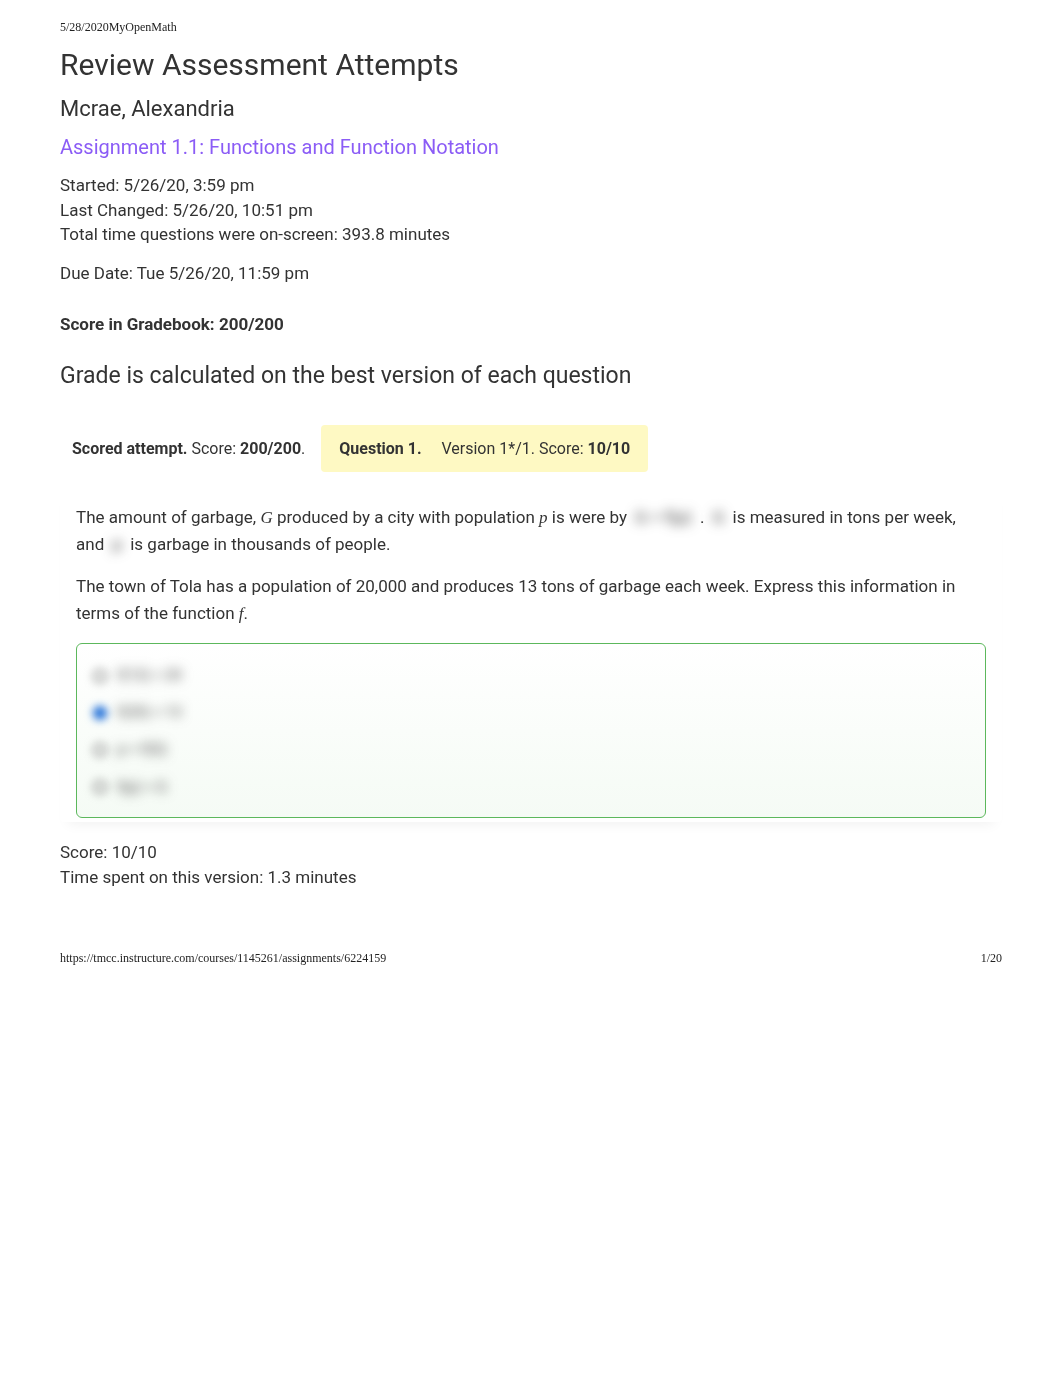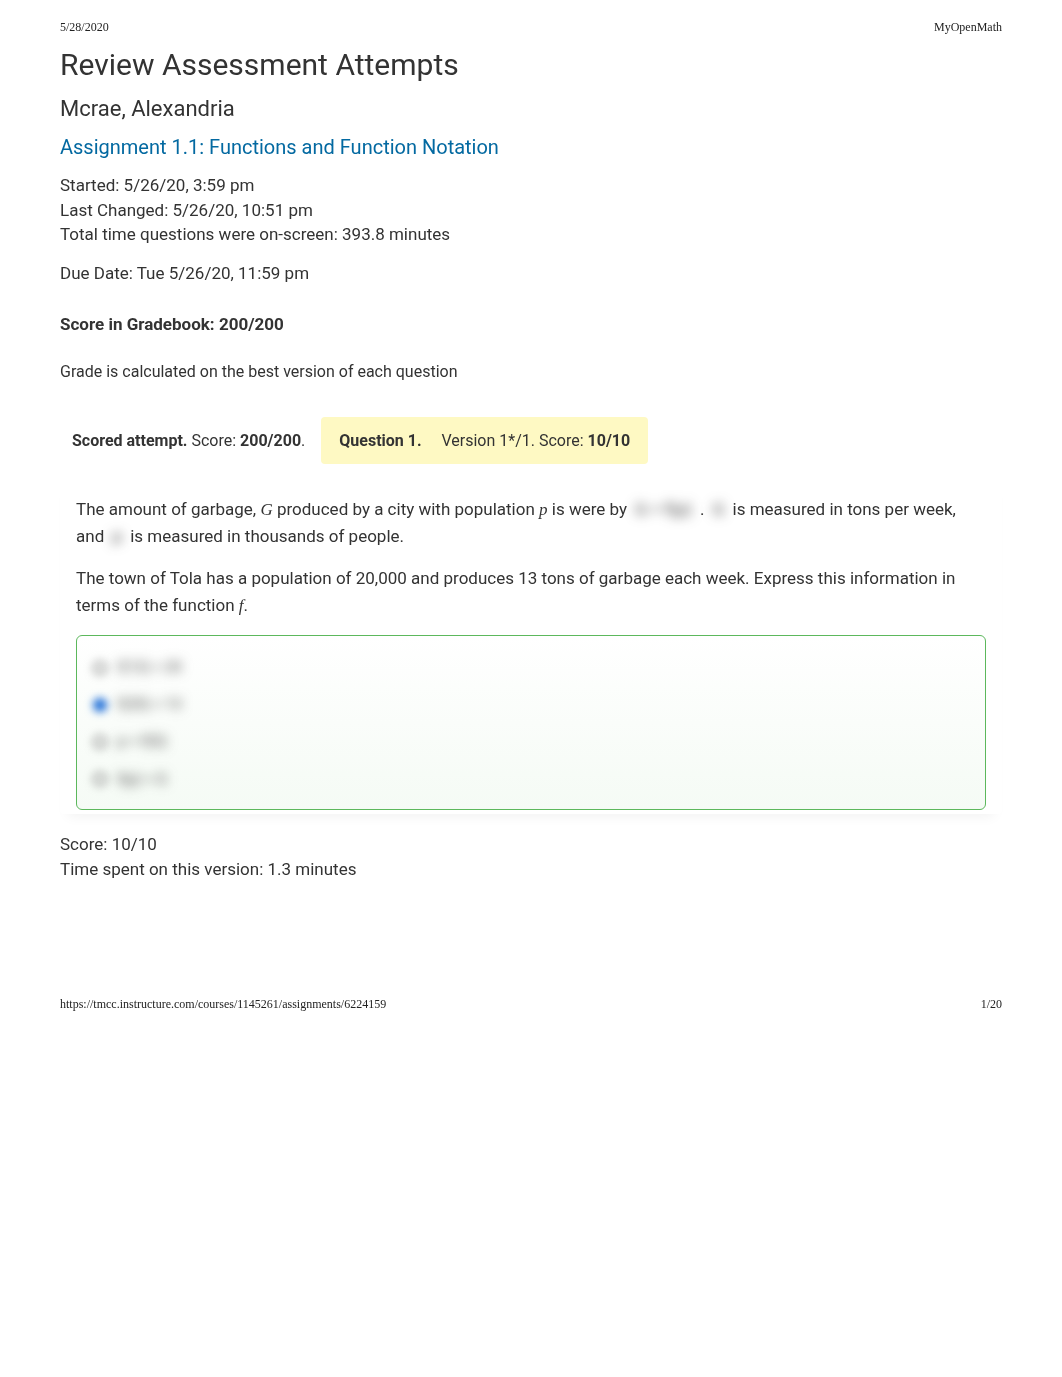--- a/index.html
+++ b/index.html
@@ -9,56 +9,56 @@
     font-family: -apple-system, BlinkMacSystemFont, "Segoe UI", Roboto, "Helvetica Neue", Arial, sans-serif;
     background: #fff;
     color: #333;
     width: 1062px;
   }
   .page {
     padding: 20px 60px 30px 60px;
   }
   .header-row {
     display: flex;
-    justify-content: space-between;
+    justify-content: flex-start;
     font-size: 12px;
     font-family: "Times New Roman", Times, serif;
     color: #222;
     margin-bottom: 10px;
   }
   h1 {
     font-size: 30px;
     font-weight: 400;
     color: #333;
     margin: 12px 0 8px 0;
   }
   h2 {
     font-size: 22px;
     font-weight: 400;
     color: #333;
     margin: 14px 0 10px 0;
   }
   h3 {
     font-size: 20px;
     font-weight: 400;
-    color: #0369a1;
+    color: #8b5cf6;
     margin: 14px 0 10px 0;
   }
   .meta-block {
     font-size: 17px;
     line-height: 1.45;
     margin: 14px 0;
   }
   .score-gradebook {
     font-size: 17px;
     font-weight: 700;
     margin: 28px 0;
   }
   .grade-note {
-    font-size: 16px;
+    font-size: 23px;
     margin: 27px 0 8px 0;
   }
   .tab {
     display: inline-block;
     padding: 8px 12px;
     font-size: 16px;
     background: #fff;
     border-radius: 4px 4px 0 0;
     margin-bottom: 6px;
   }
@@ -123,21 +123,21 @@
     font-size: 17px;
     line-height: 1.45;
     margin: 18px 0 8px 0;
   }
   .footer-row {
     display: flex;
     justify-content: space-between;
     font-size: 12px;
     font-family: "Times New Roman", Times, serif;
     color: #222;
-    margin-top: 116px;
+    margin-top: 62px;
   }
 </style>
 </head>
 <body>
 
 <div class="page">
 
   <div class="header-row">
     <span>5/28/2020</span>
     <span>MyOpenMath</span>
@@ -171,21 +171,21 @@
 
   
   <div class="question-header">
     <b>Question 1.</b>
     &nbsp;&nbsp;&nbsp;
     <span>Version 1*/1. Score: </span><b>10/10</b>
   </div>
 
   <div class="question-body">
     <p>
-      <span>The amount of garbage, </span><i>G</i><span> produced by a city with population </span><i>p</i><span> is were by </span><span class="blur">G = f(p)</span><span> . </span><span class="blur">G</span><span> is measured in tons per week, and </span><span class="blur">p</span><span> is measured in thousands of people.</span>
+      <span>The amount of garbage, </span><i>G</i><span> produced by a city with population </span><i>p</i><span> is were by </span><span class="blur">G = f(p)</span><span> . </span><span class="blur">G</span><span> is measured in tons per week, and </span><span class="blur">p</span><span> is garbage in thousands of people.</span>
     </p>
     <p>
       <span>The town of Tola has a population of 20,000 and produces 13 tons of garbage each week. Express this information in terms of the function </span><i>f</i><span>.</span>
     </p>
     <div class="answer-box">
       <div class="answer-option">
         <span class="radio"></span>
         <span class="opt-text">f(13) = 20</span>
       </div>
       <div class="answer-option">

